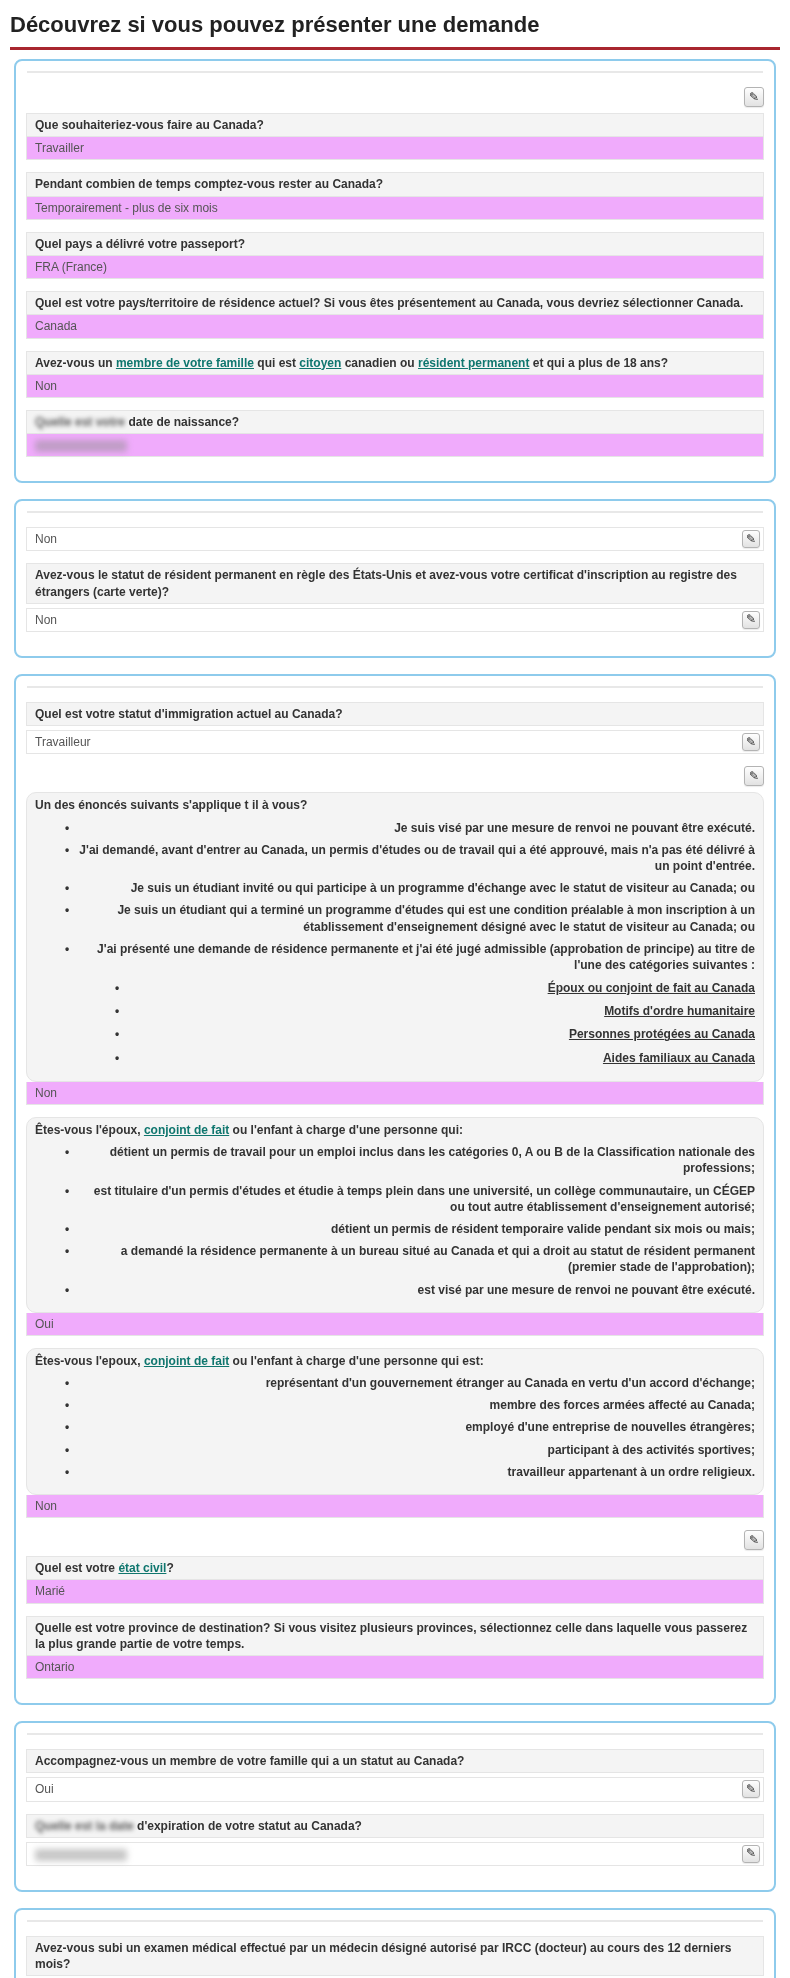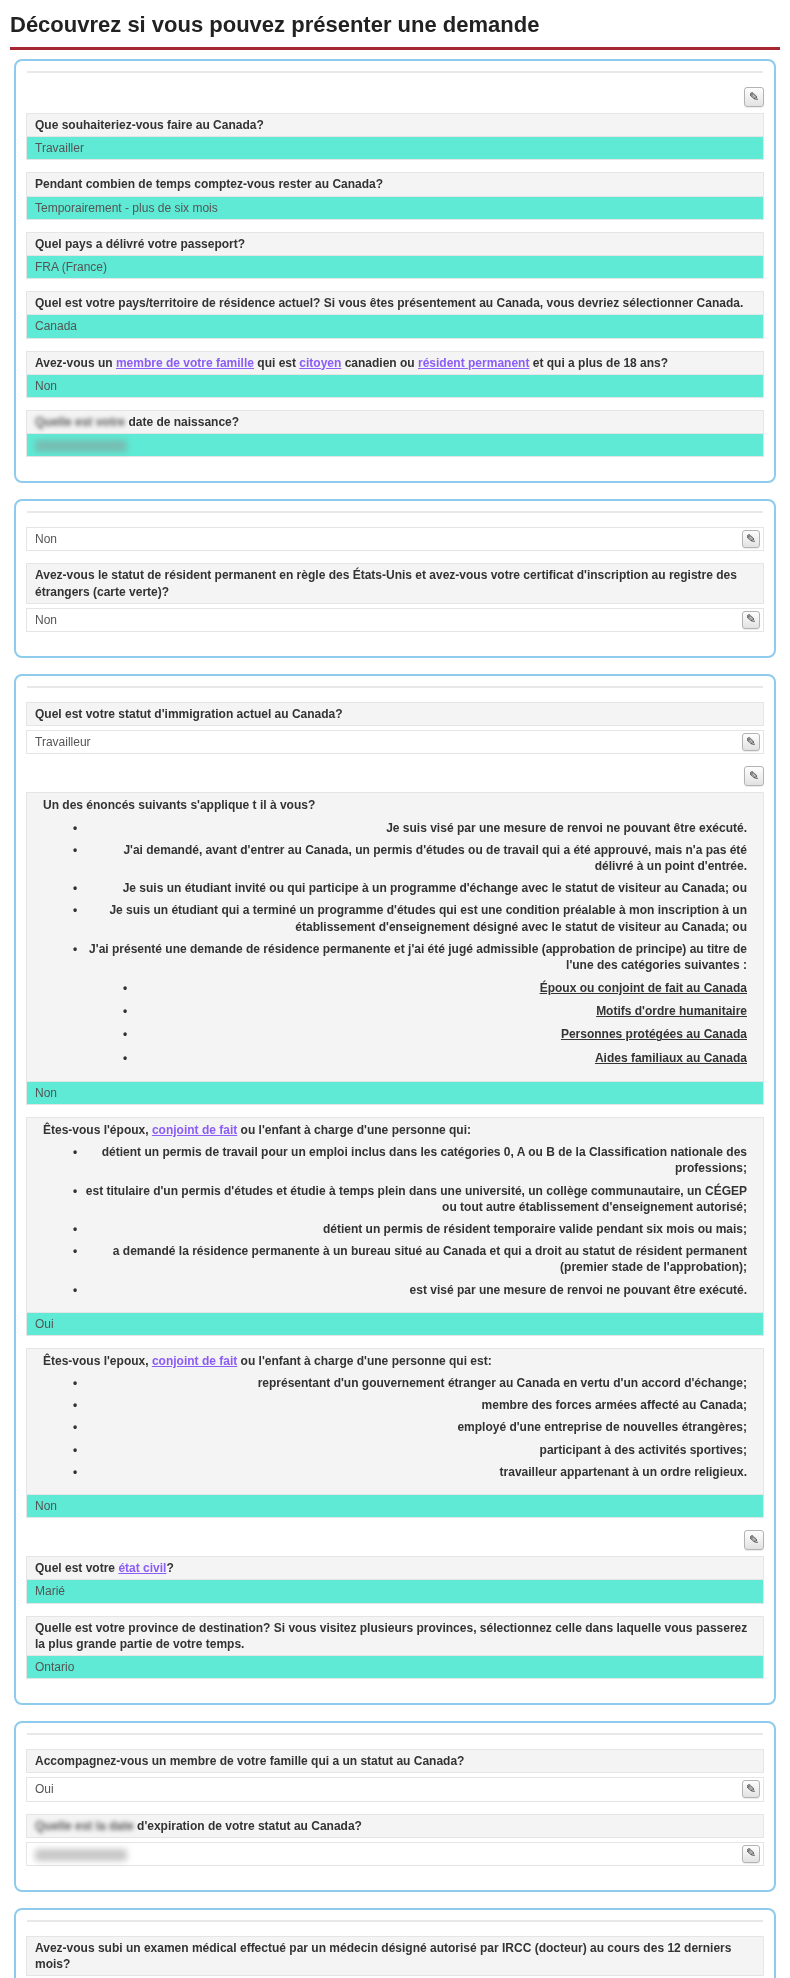--- a/index.html
+++ b/index.html
@@ -34,33 +34,33 @@
     padding:0; cursor:pointer; font-family:inherit;
     box-shadow:0 1px 1px rgba(0,0,0,.08);
   }
 
   .qa { margin-bottom:12px; }
 
   .q {
     background:#f4f4f4; border:1px solid #e5e5e5;
     padding:3px 8px; font-weight:bold; color:#333; line-height:1.35;
   }
-  .qblock { padding:4px 16px 8px; }
+  .qblock { padding:4px 8px 8px;border-radius:10px; }
   .qblock p { margin:0 0 2px; }
 
   .a {
-    background:#5eead4; border:1px solid #e5e5e5; border-top:none;
+    background:#f0abfc; border:1px solid #e5e5e5; border-top:none;
     padding:3px 8px; color:#555; line-height:1.35; min-height:20px;
     position:relative;
   }
   .a.gap { border-top:1px solid #e5e5e5; margin-top:4px; background:#fff; }
   .a.with-edit { padding-right:30px; }
   .a .edit-btn { position:absolute; right:3px; top:2px; width:18px; height:18px; line-height:15px; }
 
-  .lnk { color:#8b5cf6; text-decoration:underline; cursor:pointer; }
+  .lnk { color:#0f766e; text-decoration:underline; cursor:pointer; }
 
   .blur { filter:blur(2px); opacity:.8; }
   .redact {
     display:inline-block; width:92px; height:12px; background:#909090;
     border-radius:2px; filter:blur(3px); opacity:.5; vertical-align:middle;
   }
 
   ul.tight { list-style:none; margin:5px 0 2px; padding:0 0 0 30px; }
   ul.tight > li { margin:6px 0; padding-left:12px; position:relative; line-height:1.35;text-align:right; }
   ul.tight > li::before { content:"\2022"; position:absolute; left:0; top:0; }

